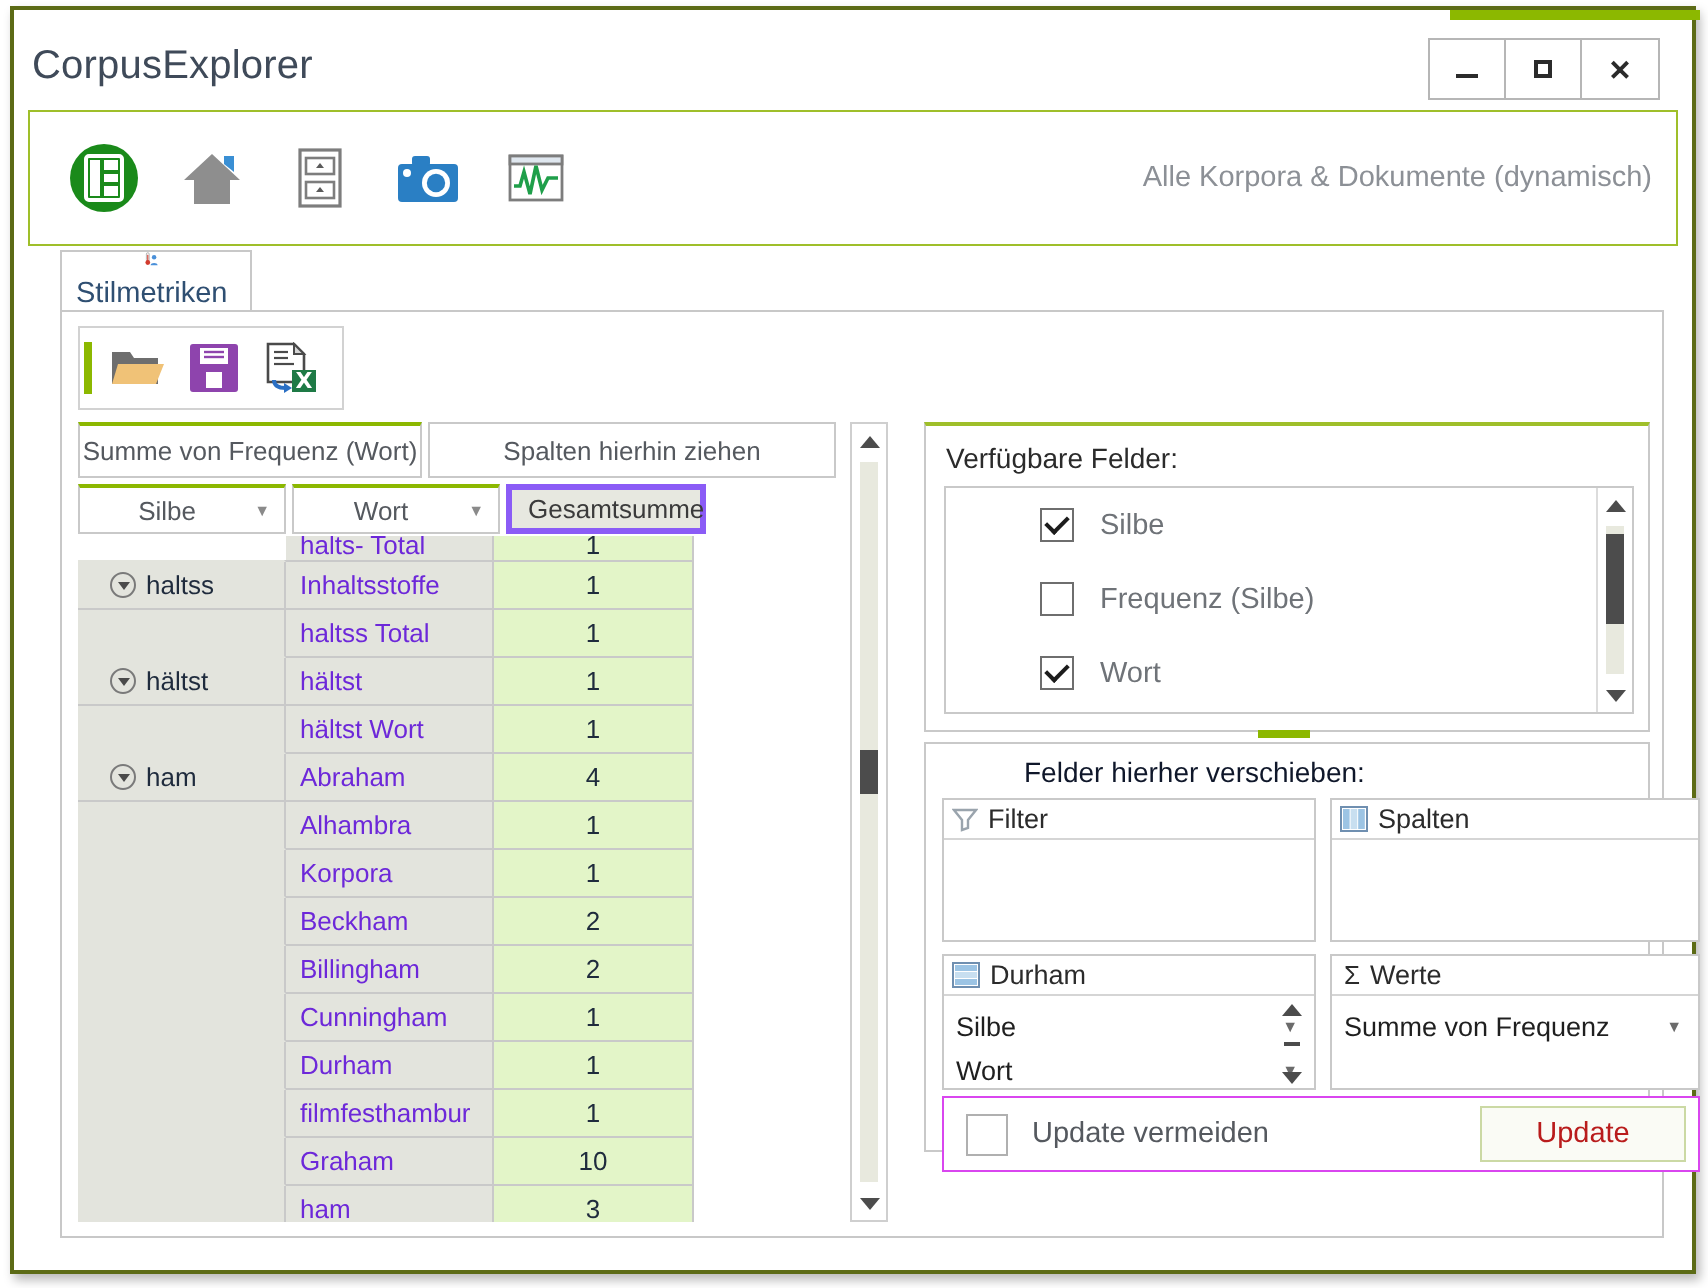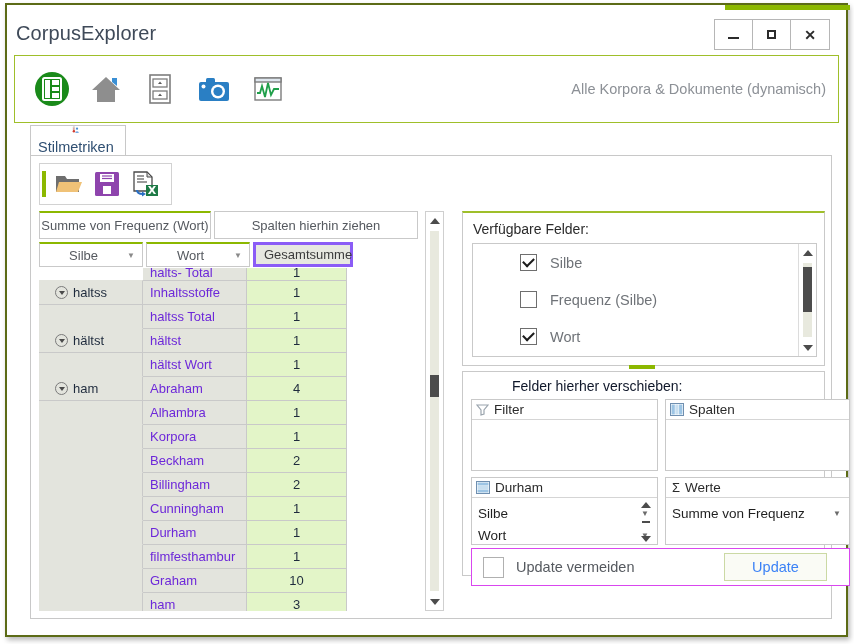--- a/index.html
+++ b/index.html
@@ -422,26 +422,26 @@
     margin-left: 11px;
     flex: none;
     cursor: pointer;
   }
   #update-chk-label {
     margin-left: 12px;
     font-size: 14.5px; color: #55595f;
     white-space: nowrap;
   }
   #update-button {
-    margin-left: auto; margin-right: 22px;
+    margin-left: auto; margin-right: 6px;
     width: 103px; height: 28px;
     border: 1px solid #cbd9a4;
     background: #fafbf5;
     display: flex; align-items: center; justify-content: center;
-    font-size: 14.5px; color: #3b82f6;
+    font-size: 14.5px; color: #b91c1c;
     cursor: pointer;
   }
 
   
   svg { display: block; }
 </style>
 </head>
 <body>
 
 <div id="app-window">

